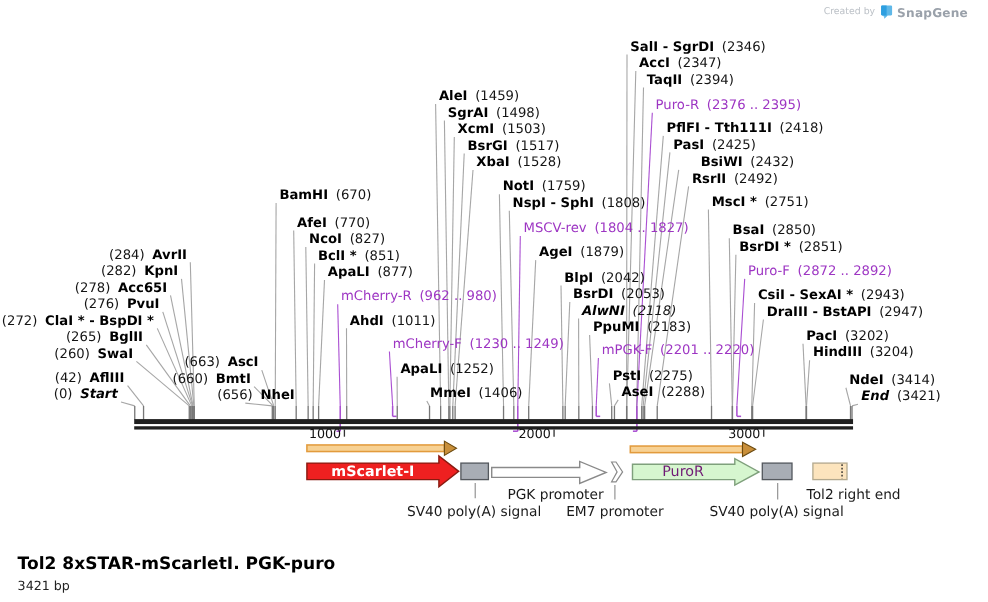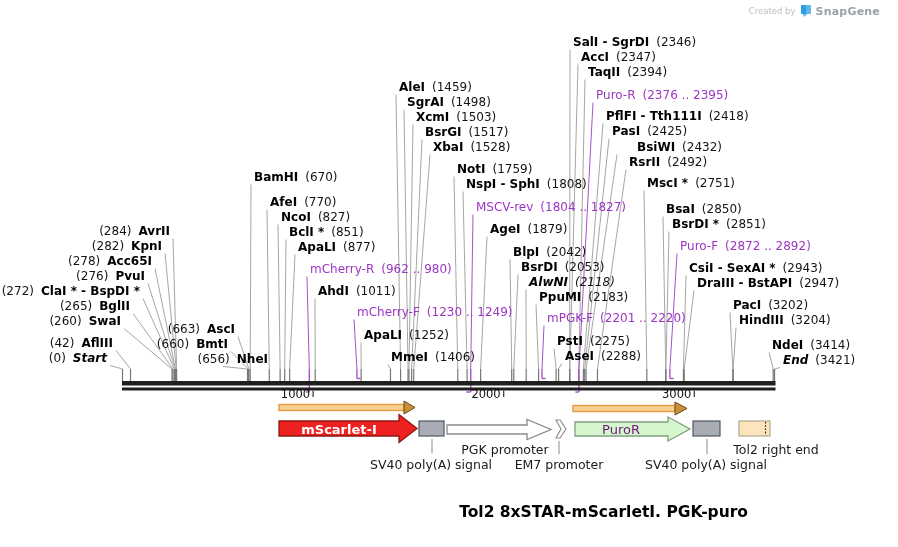--- a/index.html
+++ b/index.html
@@ -10,21 +10,21 @@
   .site-label{position:absolute;white-space:nowrap;font-size:12px;line-height:13px;color:#141414;}
   .site-label .nm{font-weight:bold;color:#000;}
   .site-label .g{margin-left:7px;}
   .site-label.r{transform:translateX(-100%);}
   .site-label.primer{color:#9d35c3;}
   .site-label.primer .nm{font-weight:normal;color:#9d35c3;}
   .site-label.term .nm{font-style:italic;}
   .feat-label{position:absolute;white-space:nowrap;font-size:12.5px;color:#1a1a1a;transform:translateX(-50%);}
   .inner-label{position:absolute;white-space:nowrap;font-size:13px;transform:translate(-50%,-50%);}
   .axis-num{position:absolute;white-space:nowrap;font-size:11.5px;color:#111;transform:translateX(-100%);}
-  .title-block{position:absolute;left:0;top:503px;width:748px;text-align:right;}
+  .title-block{position:absolute;left:16px;top:503px;width:748px;text-align:left;}
   .map-title{font-size:15.5px;font-weight:bold;color:#000;}
   .map-length{font-size:11.5px;color:#222;margin-top:4px;}
   .watermark{position:absolute;top:4px;right:18px;display:flex;align-items:center;gap:4px;}
   .wm-created{font-size:8.5px;color:#bcc1c7;}
   .wm-brand{font-size:11px;font-weight:600;color:#9aa1aa;letter-spacing:.2px;}
 </style>
 </head>
 <body>
 
 <div id="canvas">
@@ -241,14 +241,15 @@
       <div class="site-label" style="left: 689px; top: 262px;"><span class="nm">CsiI - SexAI *</span><span class="ps g">(2943)</span></div>
       <div class="site-label" style="left: 697px; top: 277px;"><span class="nm">DraIII - BstAPI</span><span class="ps g">(2947)</span></div>
       <div class="site-label" style="left: 733px; top: 299px;"><span class="nm">PacI</span><span class="ps g">(3202)</span></div>
       <div class="site-label" style="left: 739px; top: 314px;"><span class="nm">HindIII</span><span class="ps g">(3204)</span></div>
       <div class="site-label" style="left: 772px; top: 339px;"><span class="nm">NdeI</span><span class="ps g">(3414)</span></div>
       <div class="site-label term" style="left: 783px; top: 354px;"><span class="nm">End</span><span class="ps g">(3421)</span></div>
     </div>
 
   <div class="title-block">
     <div class="map-title">Tol2 8xSTAR-mScarletI. PGK-puro</div>
+    <div class="map-length">3421 bp</div>
   </div>
 </div>
 
 </body></html>

